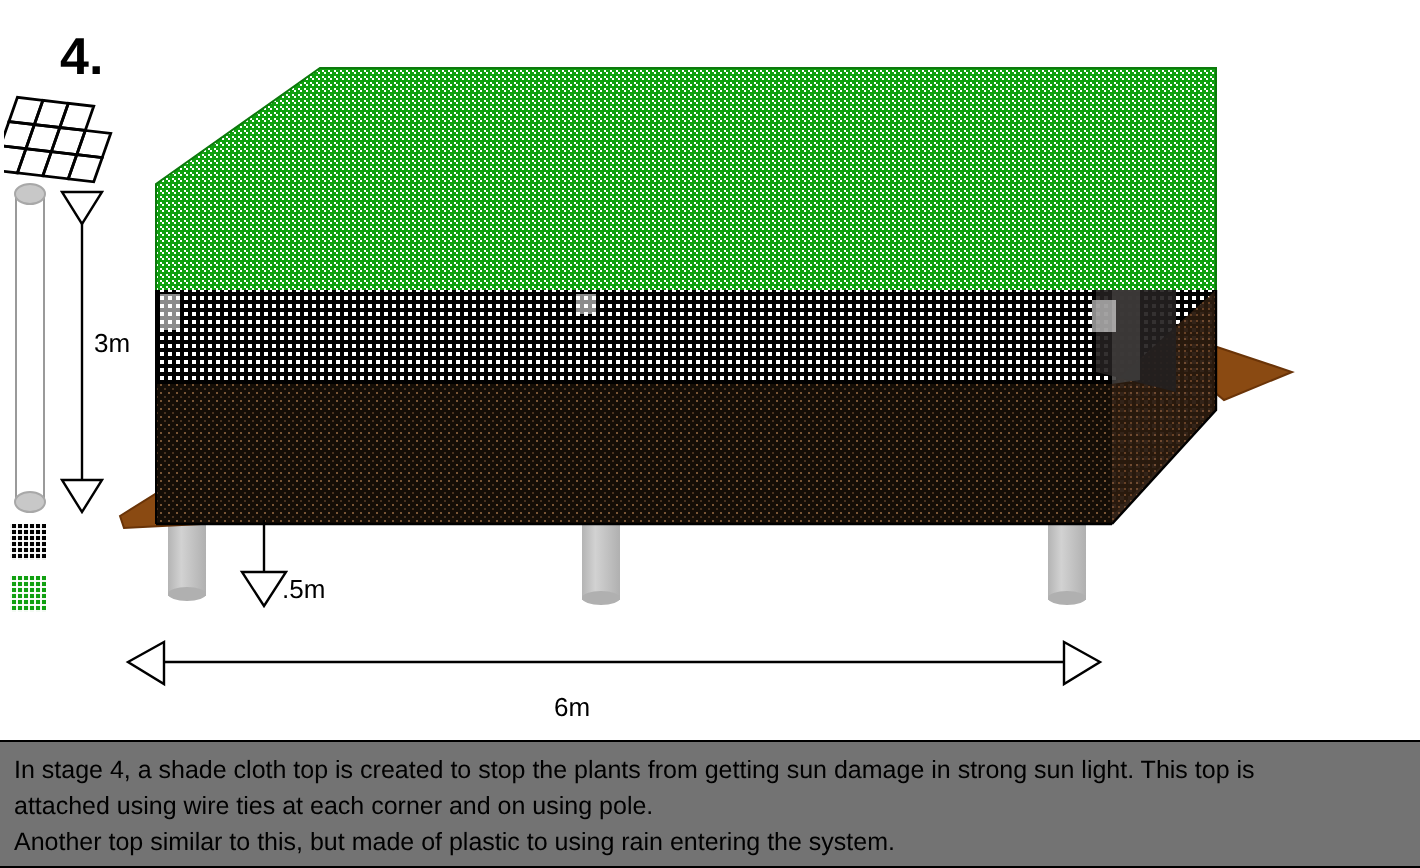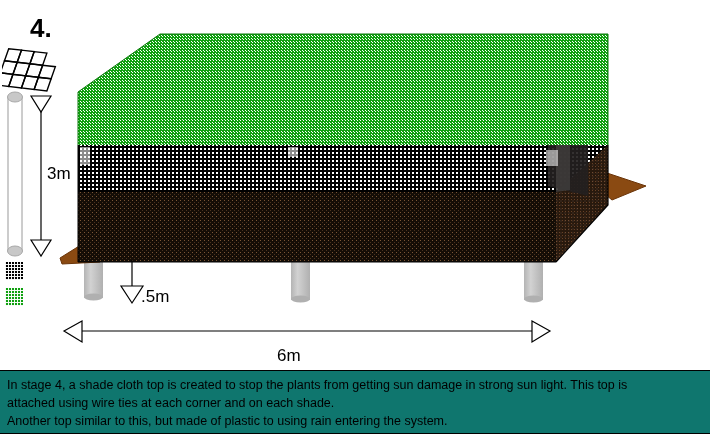--- a/index.html
+++ b/index.html
@@ -73,39 +73,39 @@
     position: absolute;
     left: 0; top: 0;
     width: 710px; height: 360px;
     pointer-events: none;
   }
   .structure > * { pointer-events: auto; }
 
   
   .dim-label {
     position: absolute;
-    font-size: 17px;
+    font-size: 13px;
     color: #000;
     white-space: nowrap;
     line-height: 1;
     text-align: right;
   }
   .label-3m  { left: 47px;  top: 165px; }
   .label-05m { left: 141px; top: 288px; }
   .label-6m  { left: 277px; top: 347px; }
 
   
   .caption-box {
     position: absolute;
     left: 0; top: 370px;
     width: 710px; height: 64px;
     border-top: 1px solid #000;
     border-bottom: 1px solid #000;
     box-sizing: border-box;
-    background: #0f766e;
+    background: #737373;
   }
   .caption-text {
     position: absolute;
     left: 7px; top: 5px;
     width: 695px;
     font-size: 12.5px;
     color: #000;
     line-height: 1.45;
   }
   .caption-text p { margin: 0; }
@@ -236,18 +236,18 @@
     </g>
   </svg>
 
   <div class="dim-label label-3m">3m</div>
   <div class="dim-label label-05m">.5m</div>
   <div class="dim-label label-6m">6m</div>
 
   <div class="caption-box">
     <div class="caption-text">
       <p>In stage 4, a shade cloth top is created to stop the plants from getting sun damage in strong sun light. This top is</p>
-      <p>attached using wire ties at each corner and on each shade.</p>
+      <p>attached using wire ties at each corner and on using pole.</p>
       <p>Another top similar to this, but made of plastic to using rain entering the system.</p>
     </div>
   </div>
 
 </div>
 
 </body></html>

